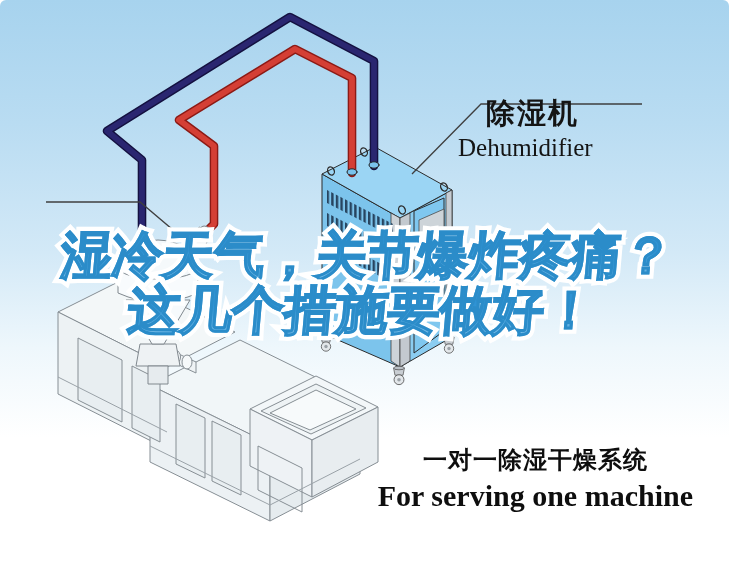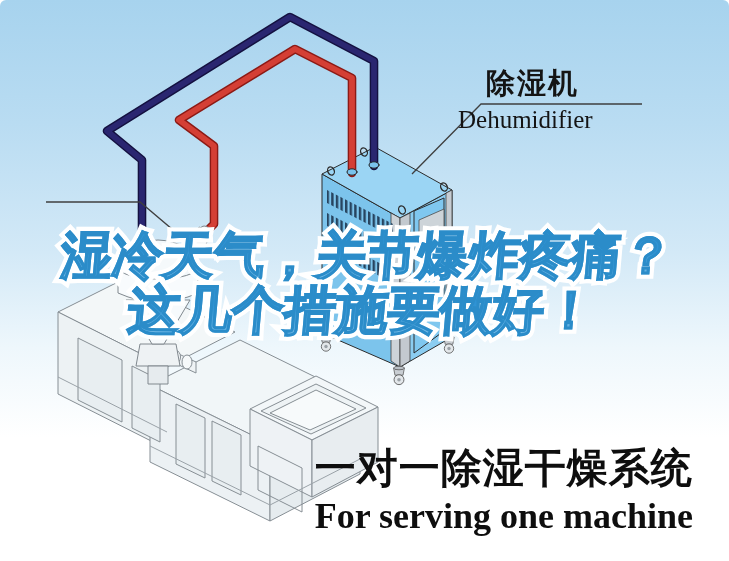--- a/index.html
+++ b/index.html
@@ -7,21 +7,21 @@
     position:relative;width:729px;height:561px;overflow:hidden;
     background:linear-gradient(180deg,#a7d3ee 0%,#b9dcf2 22%,#d3e9f7 45%,#eef7fc 62%,#ffffff 78%,#ffffff 100%);
     font-family:"Liberation Sans","DejaVu Sans",sans-serif;
     border-radius:6px;
   }
   svg.illu{position:absolute;left:0;top:0;}
 
   
   .eq-label{position:absolute;color:#141414;line-height:1;}
   .eq-label .zh{display:block;font-size:29px;font-weight:600;letter-spacing:2px;
-                font-family:Liberation Mono, monospace;}
+                font-family:Liberation Sans, sans-serif;margin-top:28px;}
   .eq-label .en{display:block;font-size:25px;margin-top:7px;
                 font-family:Liberation Serif, serif;}
   .label-hopper{left:46px;top:163px;}
   .label-dehum{left:458px;top:71px;}
   .label-dehum .zh{margin-left:28px;}
 
   
   .headline{
     position:absolute;left:0;right:0;top:229px;text-align:center;
     transform:skewX(-5deg);font-weight:700;line-height:1.06;
@@ -32,23 +32,23 @@
   .hl-line.l2{font-size:52px;}
   .hl-stroke{position:absolute;left:0;right:0;top:0;color:#fff;
              -webkit-text-stroke:10px #ffffff;}
   .hl-fill{position:relative;
            background:linear-gradient(180deg,#2f93d4 0%,#2f93d4 42%,#55a9df 68%,#8ec9ee 100%);
            -webkit-background-clip:text;background-clip:text;color:transparent;
            -webkit-text-stroke:1.5px #2b8cc9;}
 
   
   .caption{position:absolute;right:36px;top:448px;text-align:center;color:#0e0e0e;line-height:1;}
-  .caption .zh{display:block;font-size:41px;font-weight:700;letter-spacing:1px;
+  .caption .zh{display:block;font-size:24px;font-weight:700;letter-spacing:1px;
                font-family:Liberation Serif, serif;}
-  .caption .en{display:block;font-size:36px;font-weight:700;margin-top:9px;
+  .caption .en{display:block;font-size:30px;font-weight:700;margin-top:9px;
                font-family:"Liberation Serif","DejaVu Serif",serif;}
 </style>
 </head>
 <body>
 
 <div class="stage">
 
   <svg class="illu" width="729" height="561" viewBox="0 0 729 561">
     <defs>
       <pattern id="vents" width="4.6" height="16" patternUnits="userSpaceOnUse">

